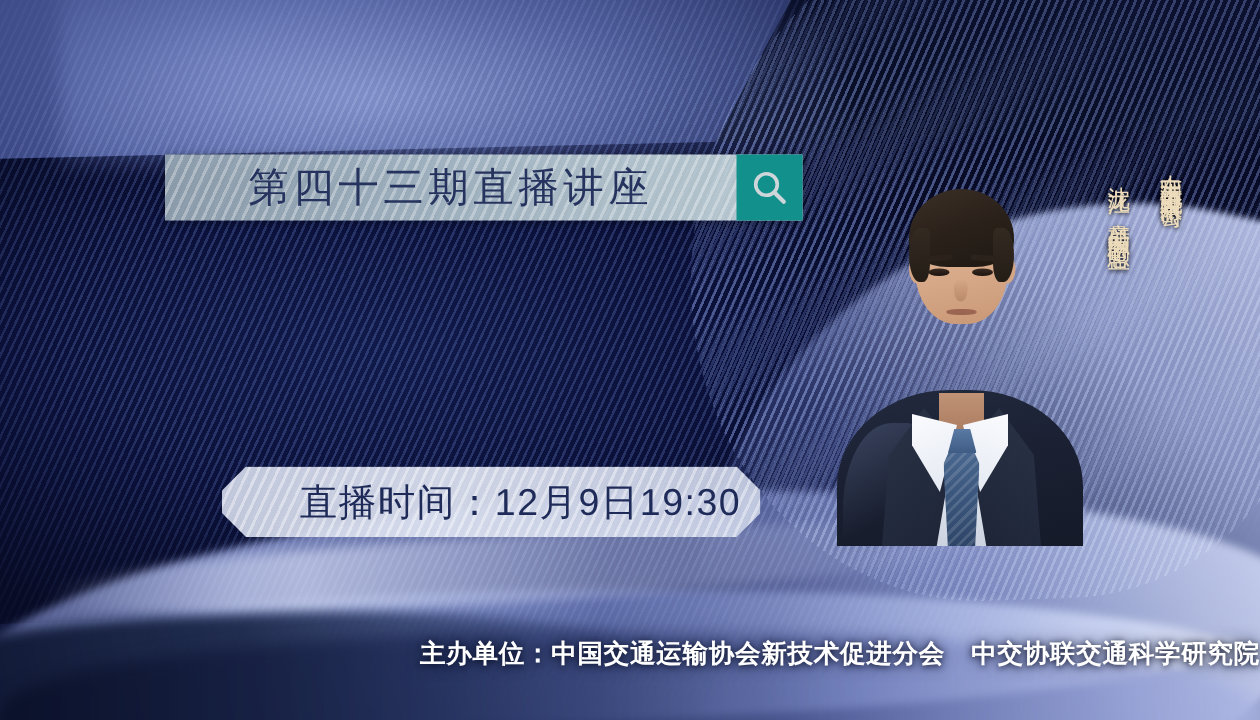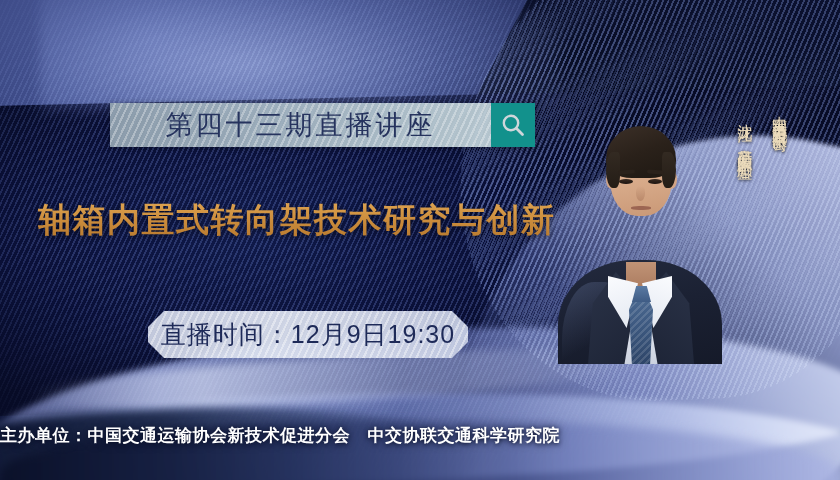--- a/index.html
+++ b/index.html
@@ -216,20 +216,21 @@
   .time-pill {
     position: absolute;
     left: 148px; top: 311px;
     width: 320px; height: 47px;
     display: flex;
     align-items: center;
     justify-content: center;
     background: linear-gradient(100deg, rgba(206,212,230,0.93) 0%, rgba(220,226,240,0.93) 40%, rgba(210,216,234,0.93) 75%, rgba(198,206,228,0.93) 100%);
     clip-path: polygon(16px 0%, calc(100% - 16px) 0%, 100% 16px, 100% calc(100% - 16px), calc(100% - 16px) 100%, 16px 100%, 0% calc(100% - 16px), 0% 16px);
     box-shadow: 0 2px 8px rgba(0,0,0,0.4);
+    padding-left: 39px;
   }
   .time-pill::before {
     content: "";
     position: absolute; inset: 0;
     background-image: repeating-linear-gradient(
       115deg,
       rgba(255,255,255,0.00) 0px,
       rgba(255,255,255,0.00) 4px,
       rgba(255,255,255,0.40) 4px,
       rgba(255,255,255,0.40) 6px
@@ -404,21 +405,21 @@
     text-shadow: 0 1px 3px rgba(0,0,0,0.75);
     white-space: nowrap;
   }
   .v-company { left: 768px; top: 104px; }
   .v-name    { left: 733px; top: 112px; }
 
   
   .footer {
     position: absolute;
     left: 0; right: 0; top: 424px;
-    text-align: left;
+    text-align: right;
     font-size: 17px;
     font-weight: bold;
     letter-spacing: 0.5px;
     color: #ffffff;
     text-shadow: 0 1px 4px rgba(10,16,40,0.9), 0 0 10px rgba(10,16,40,0.7);
     white-space: nowrap;
   }
 </style>
 </head>
 <body>
@@ -445,21 +446,20 @@
     <div class="search-box">
       <span>
         <svg width="26" height="26" viewBox="0 0 26 26" aria-hidden="true">
           <circle cx="11" cy="11" r="7.2" fill="none" stroke="#cfd6da" stroke-width="2.4"></circle>
           <line x1="16.3" y1="16.3" x2="22.5" y2="22.5" stroke="#cfd6da" stroke-width="2.8" stroke-linecap="round"></line>
         </svg>
       </span>
     </div>
   </div>
 
-  <div class="topic">轴箱内置式转向架技术研究与创新</div>
 
   <div class="time-pill">
     <span class="time-text">直播时间：12月9日19:30</span>
   </div>
 
   <div class="portrait">
     <div class="p-shoulders"></div>
     <div class="p-shoulder-hl"></div>
     <div class="p-shirt"></div>
     <div class="p-lapel-l"></div>

